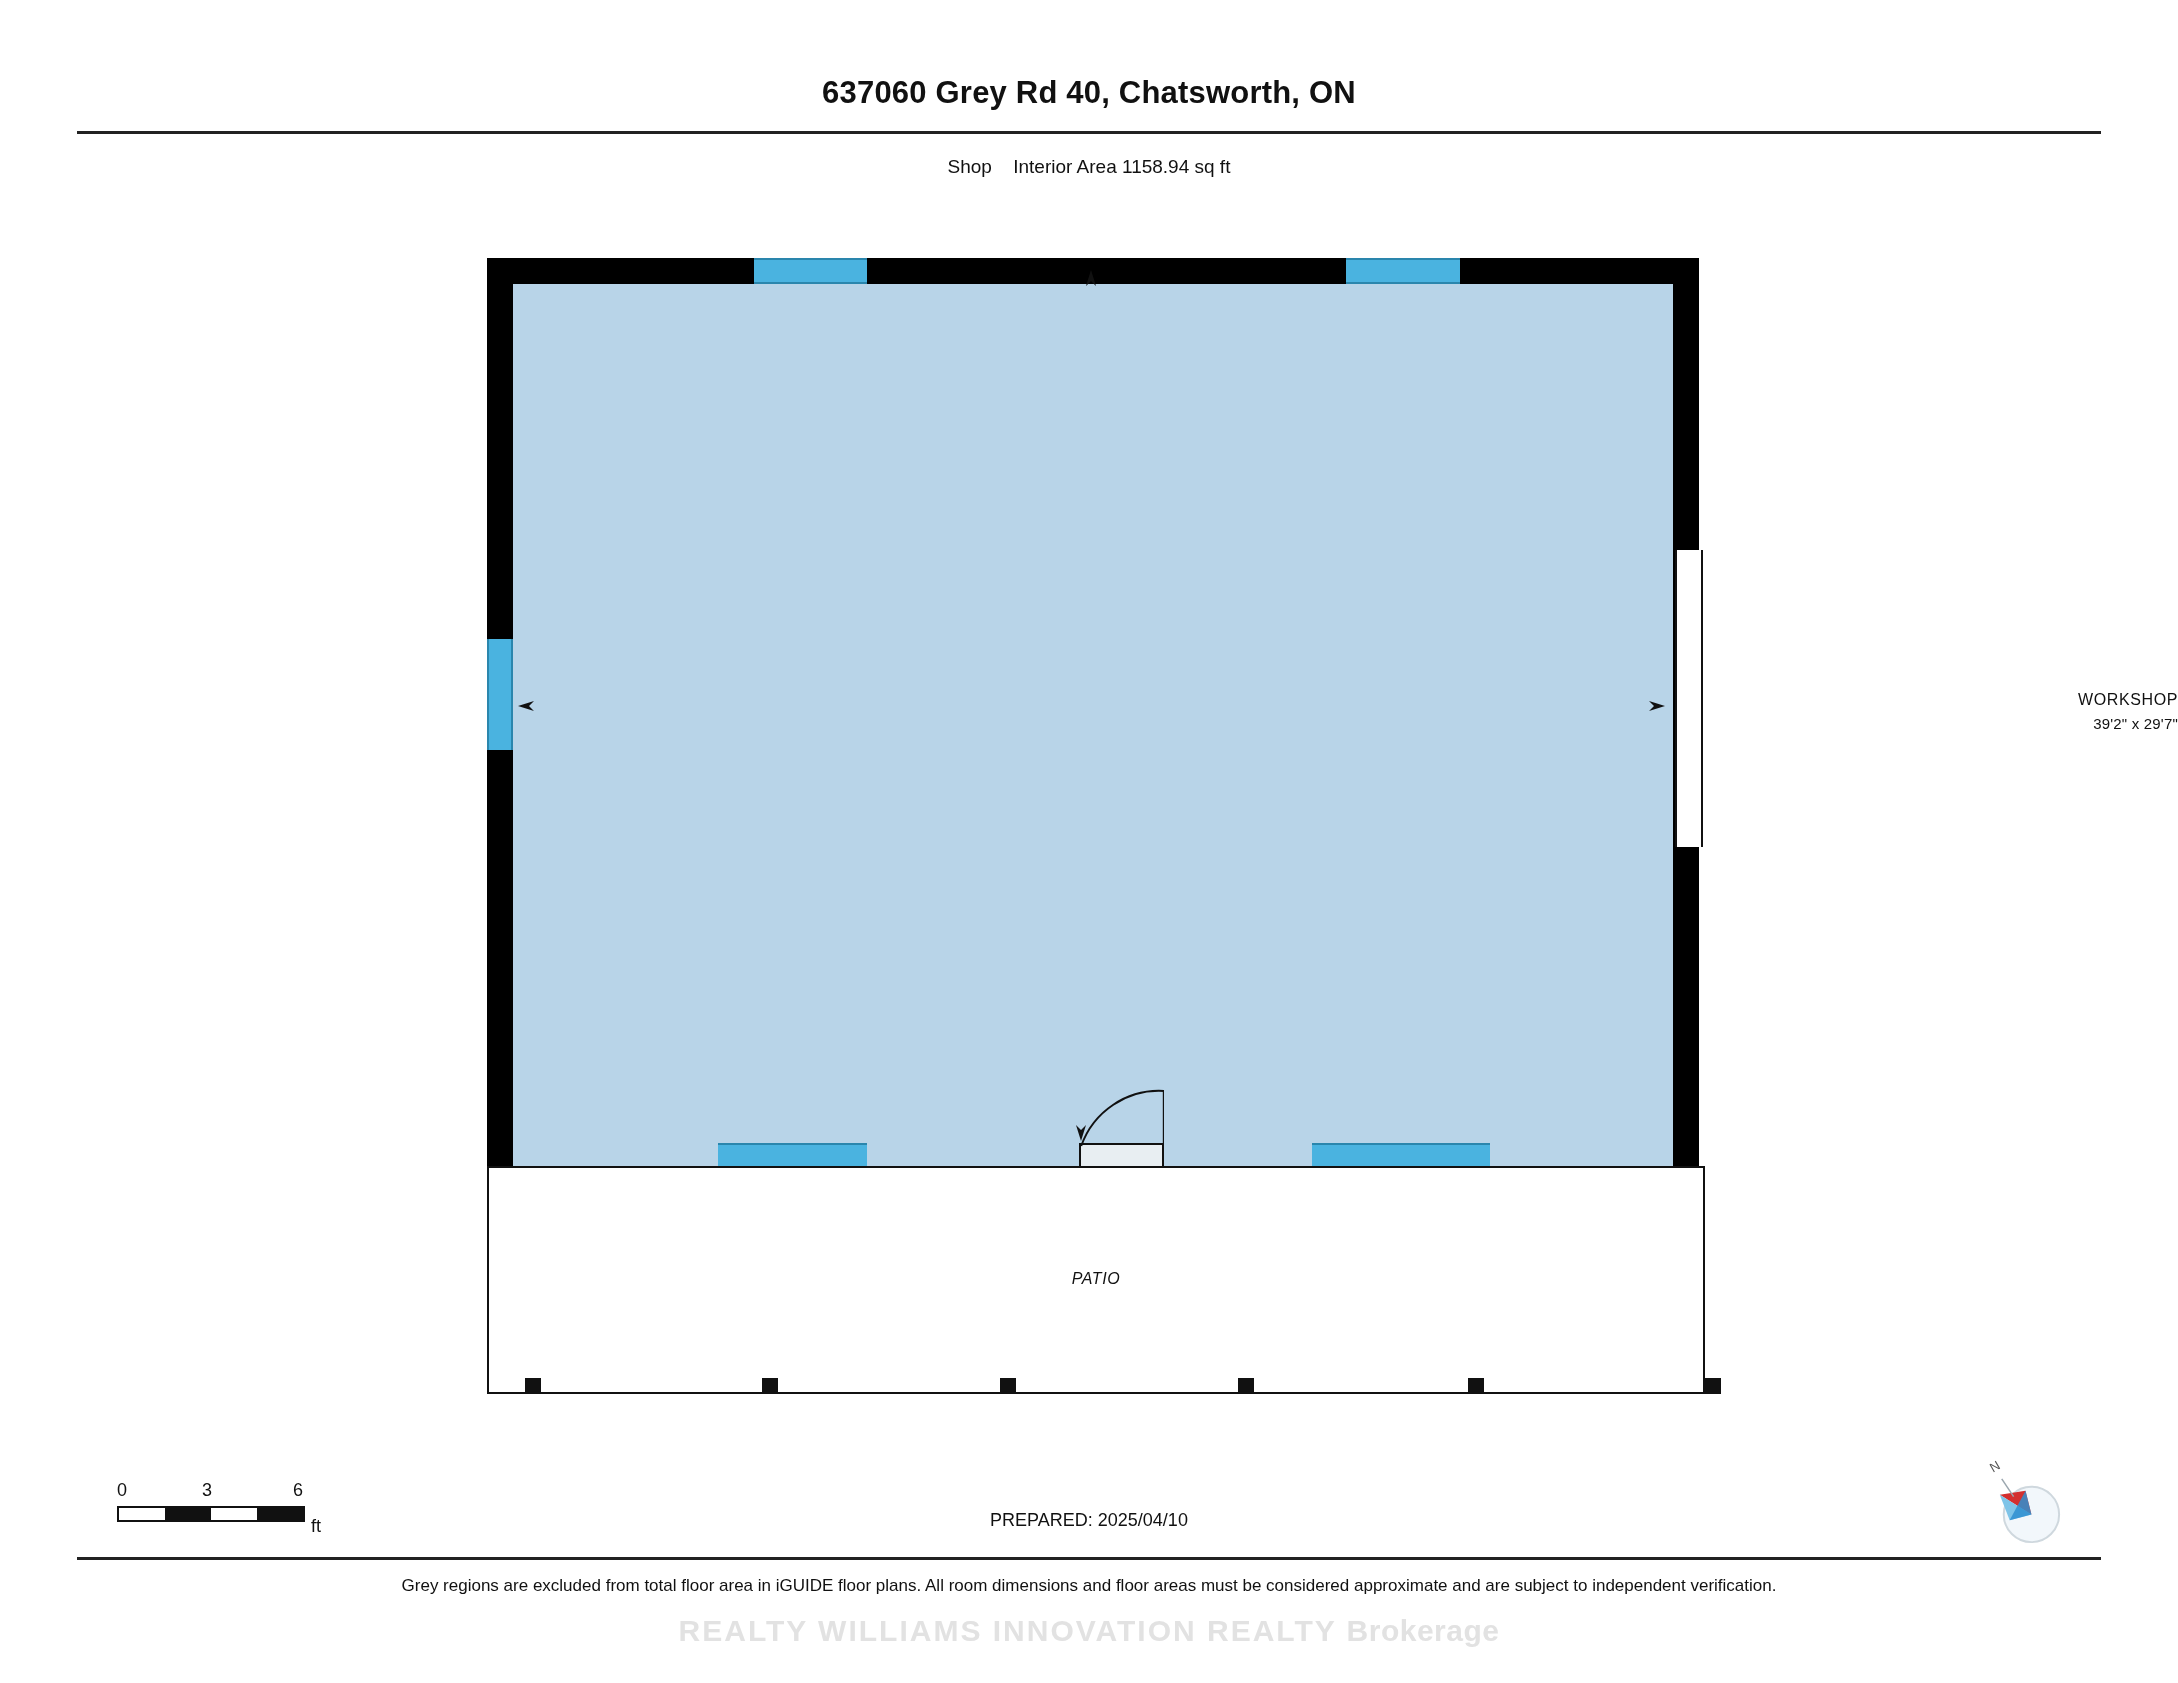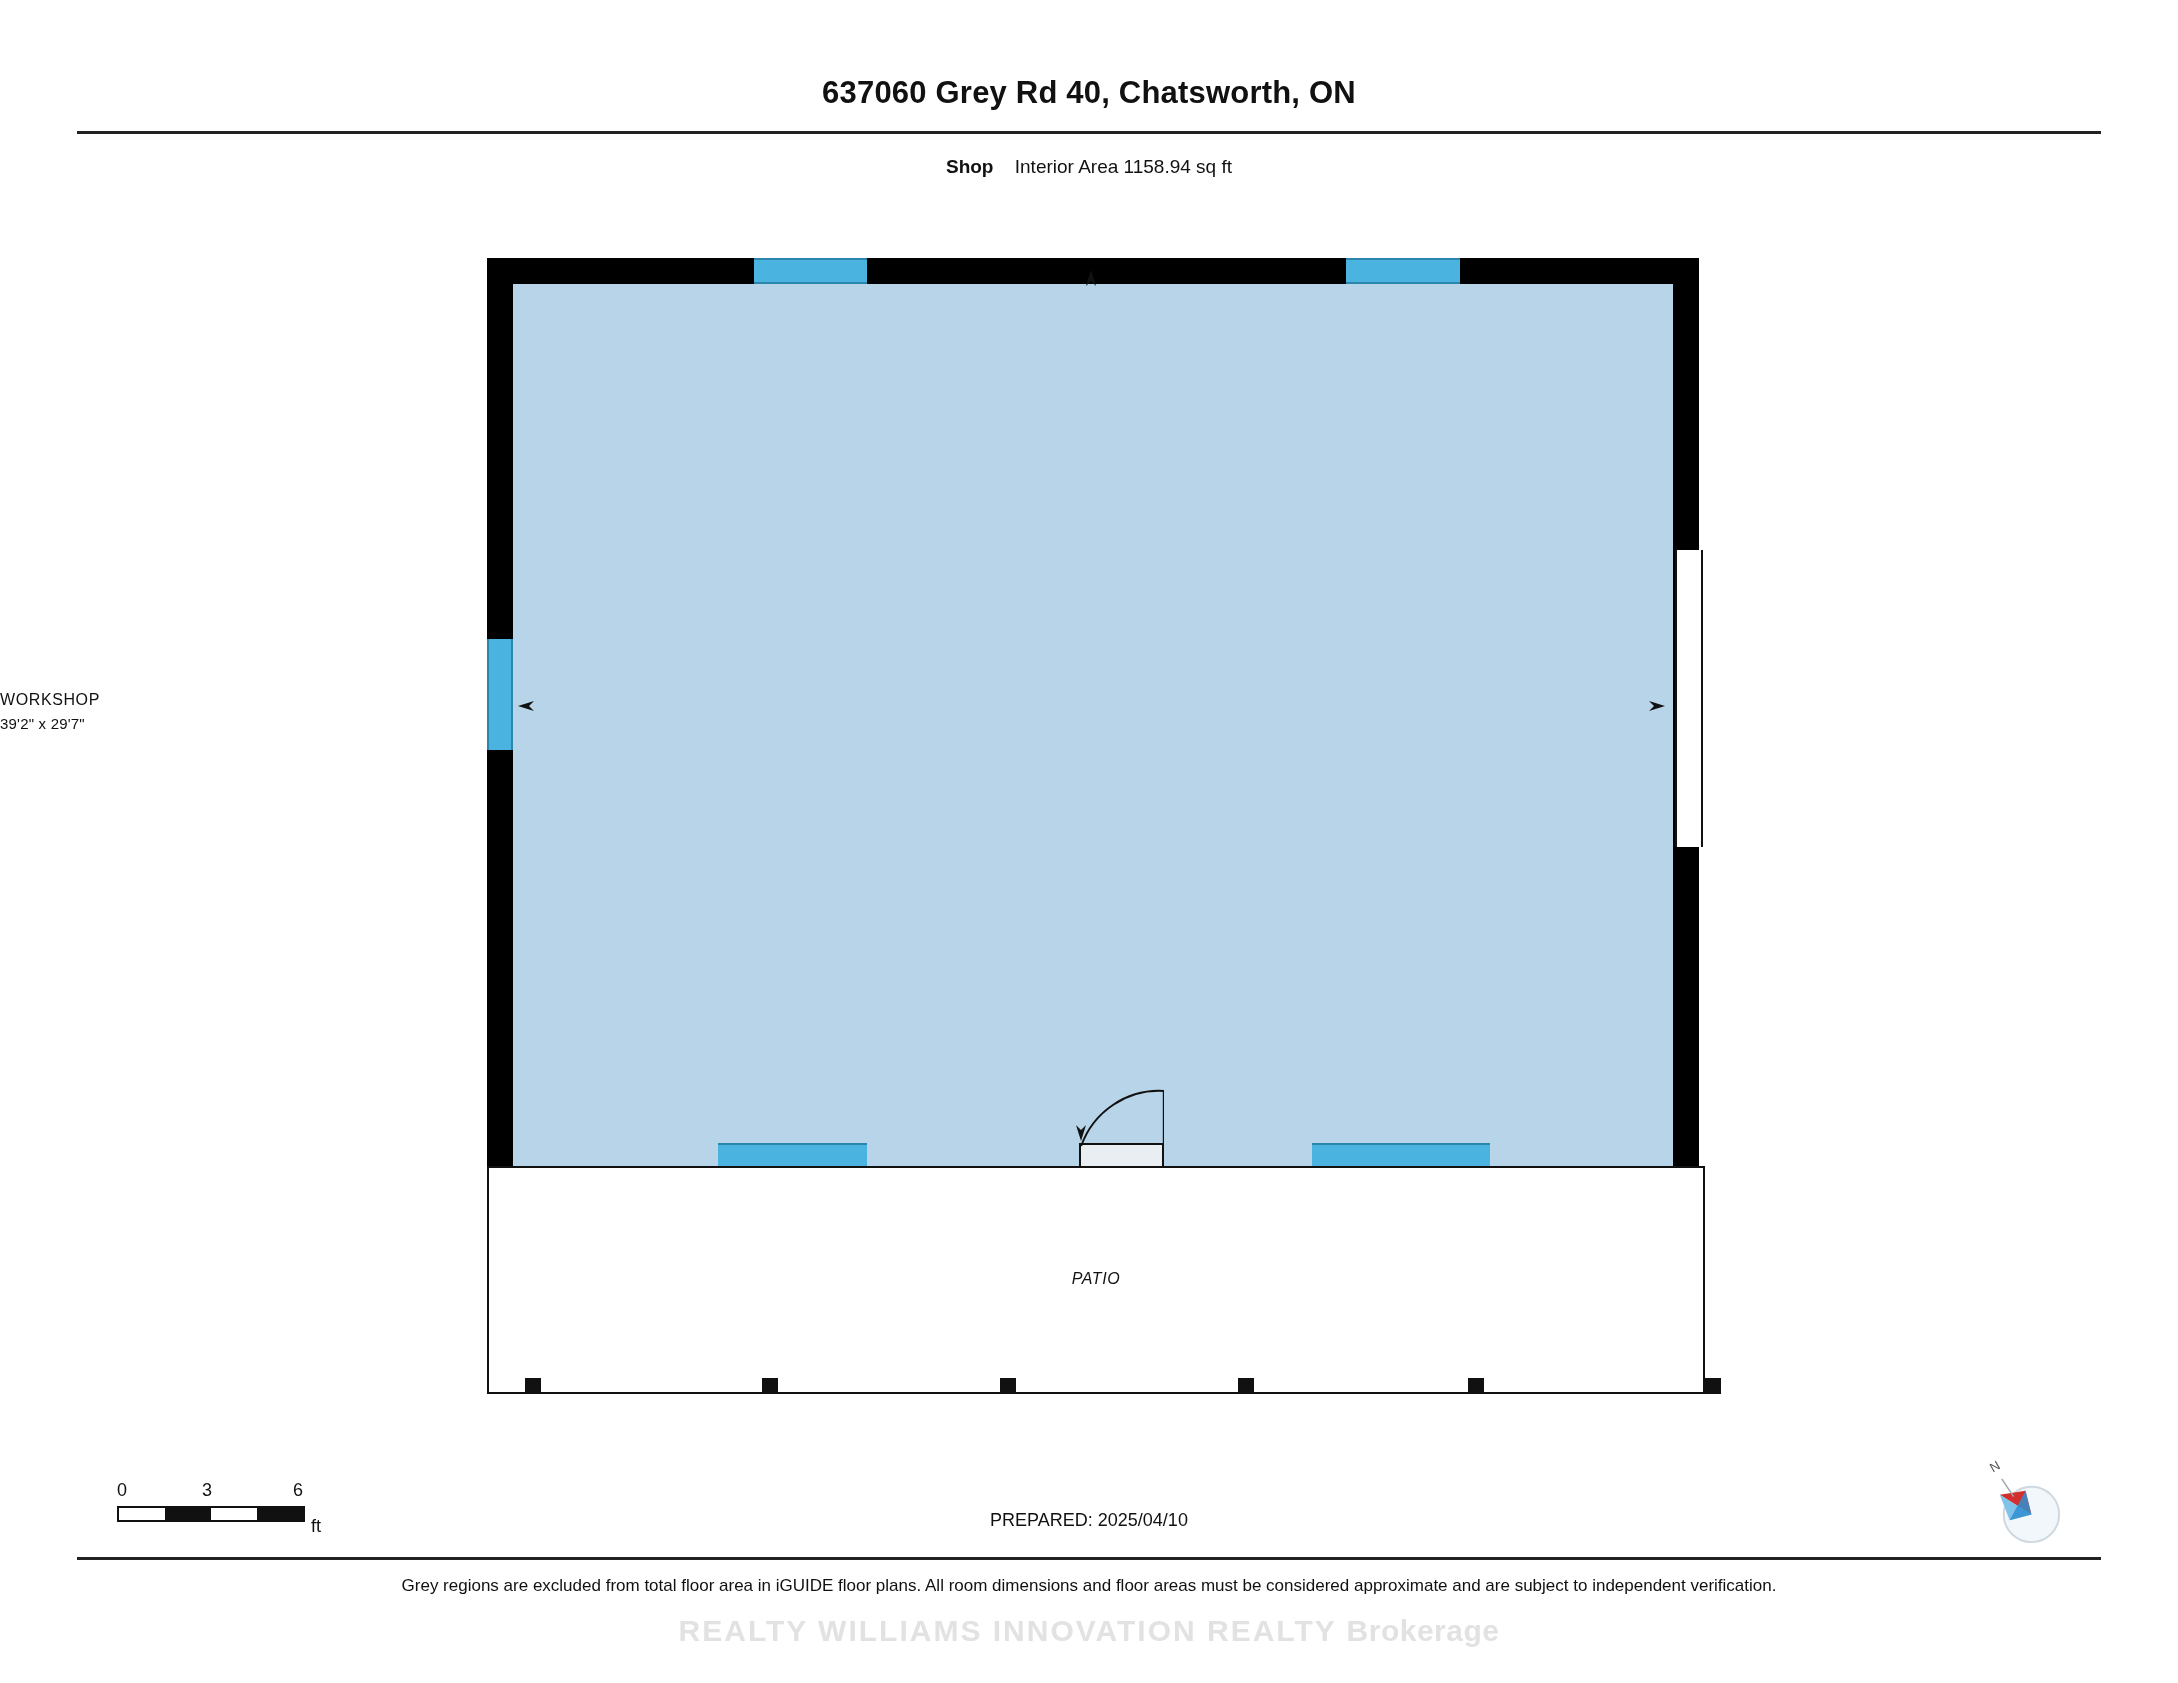--- a/index.html
+++ b/index.html
@@ -39,21 +39,21 @@
   .subtitle {
     position: absolute;
     top: 156px;
     left: 0;
     width: 2178px;
     text-align: center;
     font-size: 19px;
     color: #111111;
   }
   .subtitle .lbl {
-    font-weight: bold;
+    font-weight: normal;
     margin-right: 16px;
   }
 
   
   .plan {
     position: absolute;
     left: 0;
     top: 0;
     width: 2178px;
     height: 1683px;
@@ -143,21 +143,21 @@
   .arrow-left { left: 517px; top: 699px; }
   .arrow-right { left: 1648px; top: 699px; }
   .arrow-bottom { left: 1074px; top: 1124px; }
 
   
   .room-label {
     position: absolute;
     left: 0;
     top: 691px;
     width: 2178px;
-    text-align: left;
+    text-align: right;
     font-size: 16px;
     letter-spacing: 0.6px;
     color: #111111;
   }
   .room-label .dims {
     display: block;
     margin-top: 6px;
     font-size: 15px;
     letter-spacing: 0.2px;
   }

